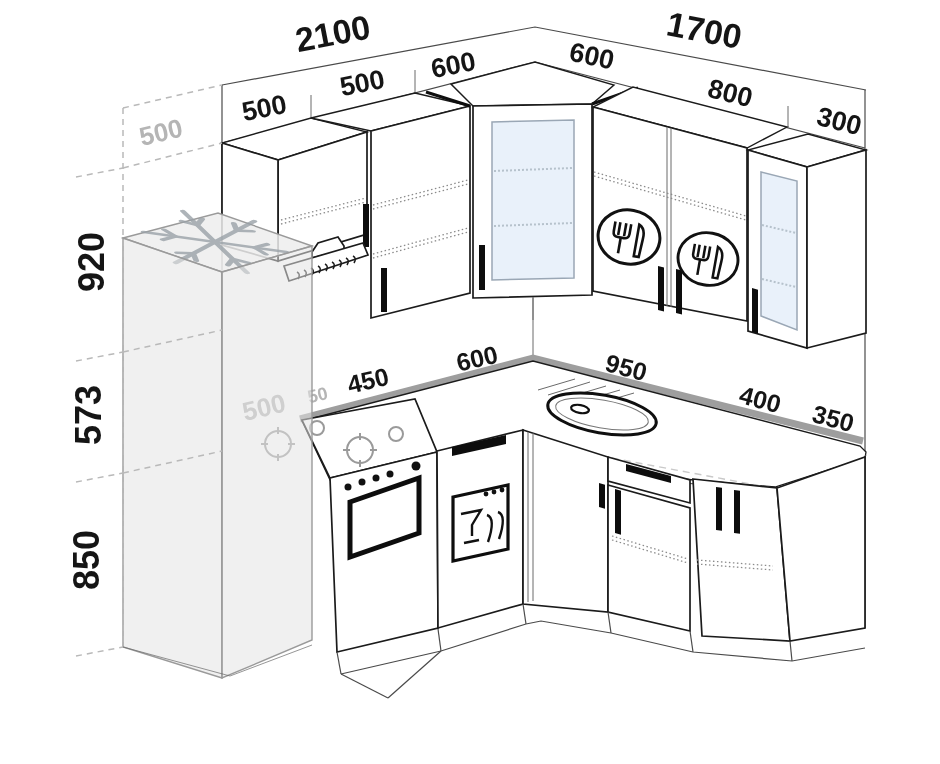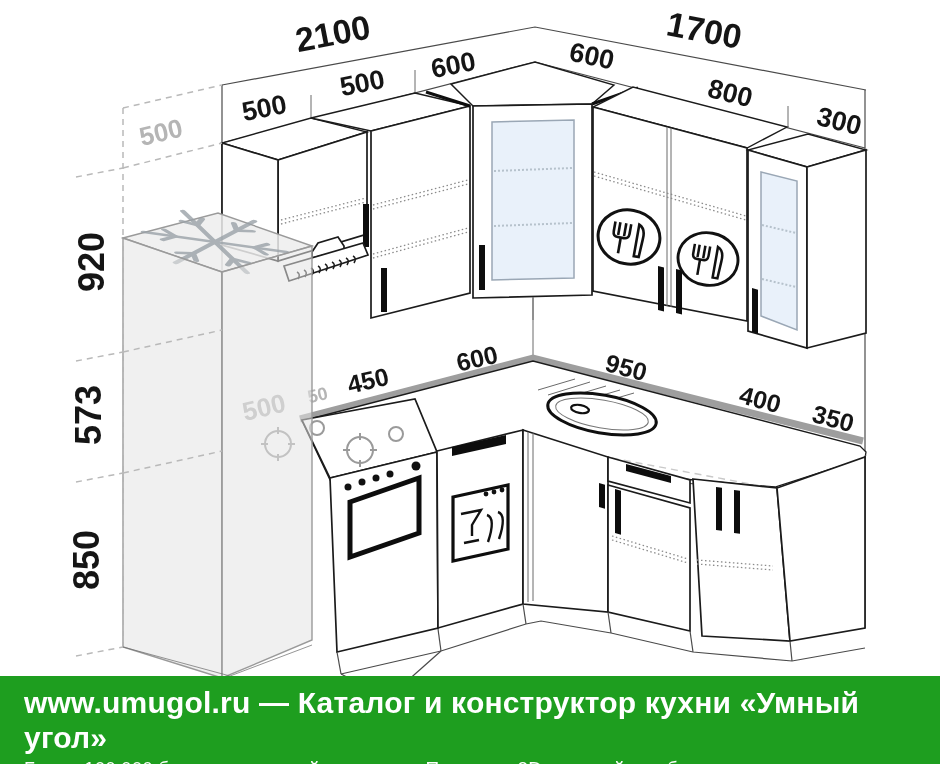--- a/index.html
+++ b/index.html
@@ -315,17 +315,13 @@
     <line class="dashG" x1="76" y1="177" x2="123" y2="168"></line>
     <line class="dashG" x1="76" y1="361" x2="123" y2="352"></line>
     <line class="dashG" x1="76" y1="482" x2="123" y2="473"></line>
     <line class="dashG" x1="76" y1="656" x2="123" y2="647"></line>
     <text class="dimH" text-anchor="middle" transform="translate(104,262) rotate(-90)">920</text>
     <text class="dimH" text-anchor="middle" transform="translate(101,415) rotate(-90)">573</text>
     <text class="dimH" text-anchor="middle" transform="translate(99,560) rotate(-90)">850</text>
   </g>
 </svg>
 
-  <div class="footer">
-    <p class="t1">www.umugol.ru — Каталог и конструктор кухни «Умный угол»</p>
-    <p class="t2">Более 100 000 бесплатных дизайн проектов. Просмотр 3D-моделей, подбор декора и расчет цены кухни.</p>
-  </div>
 </div>
 
 </body></html>

